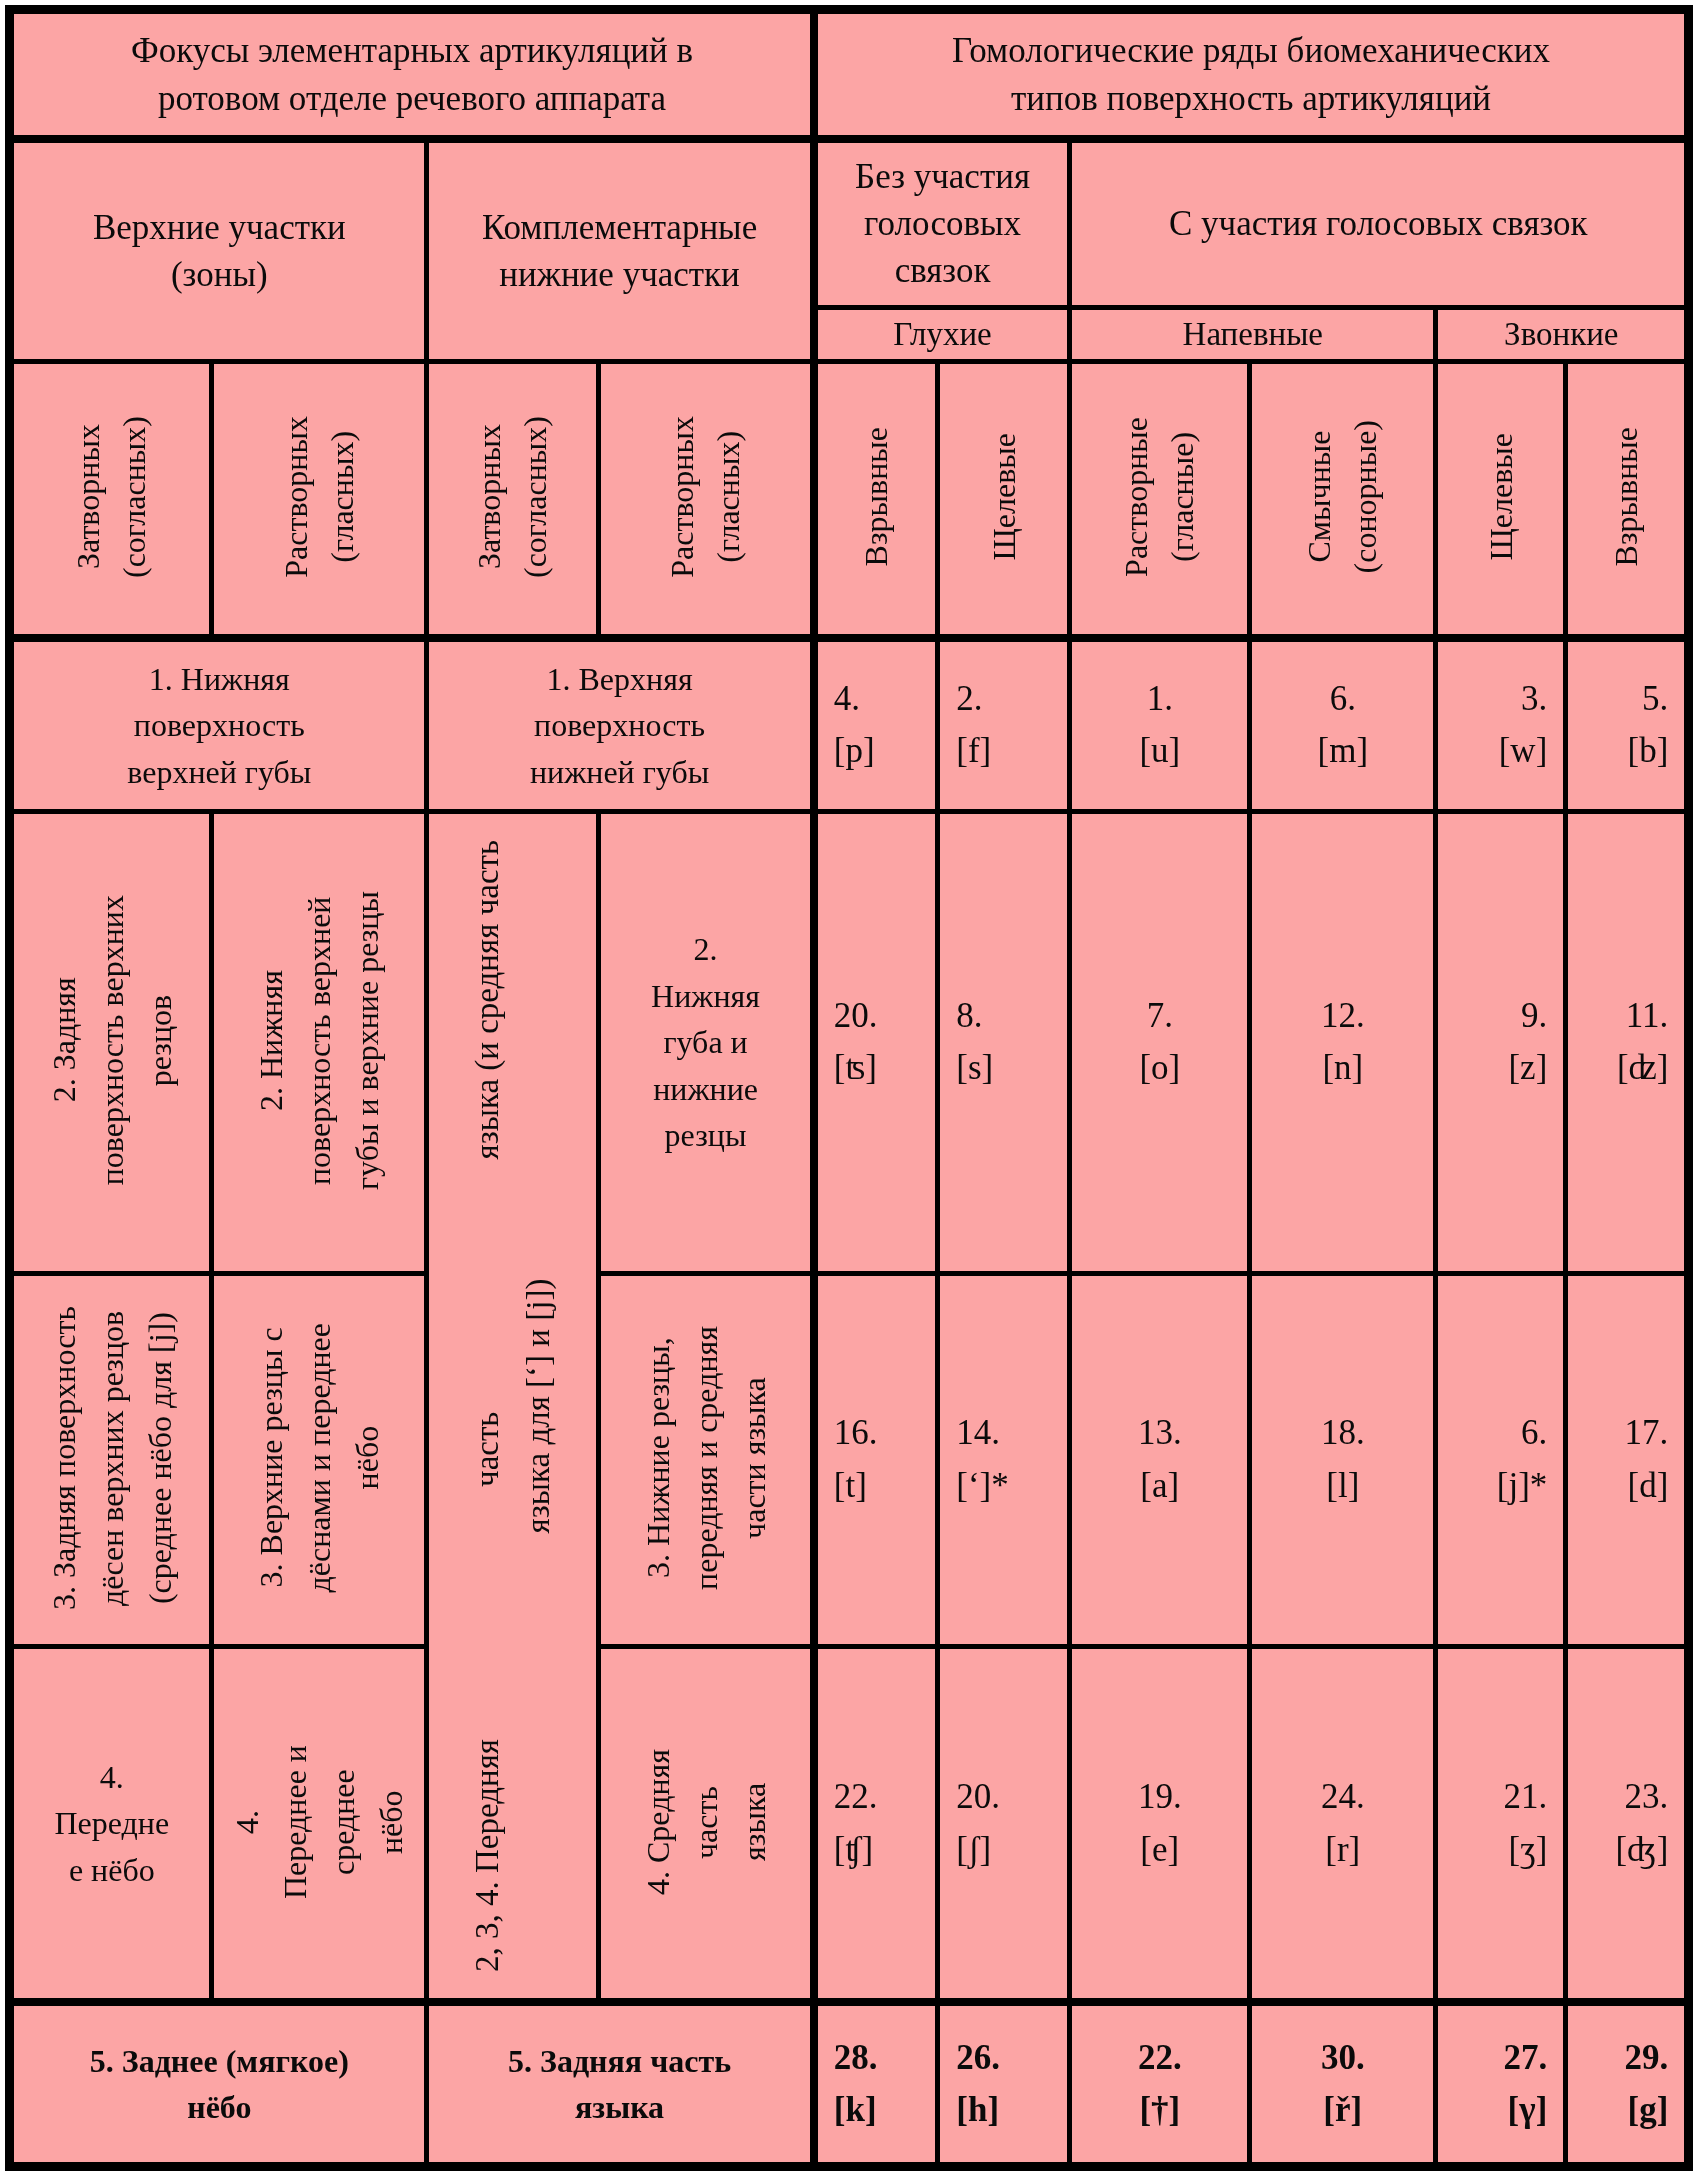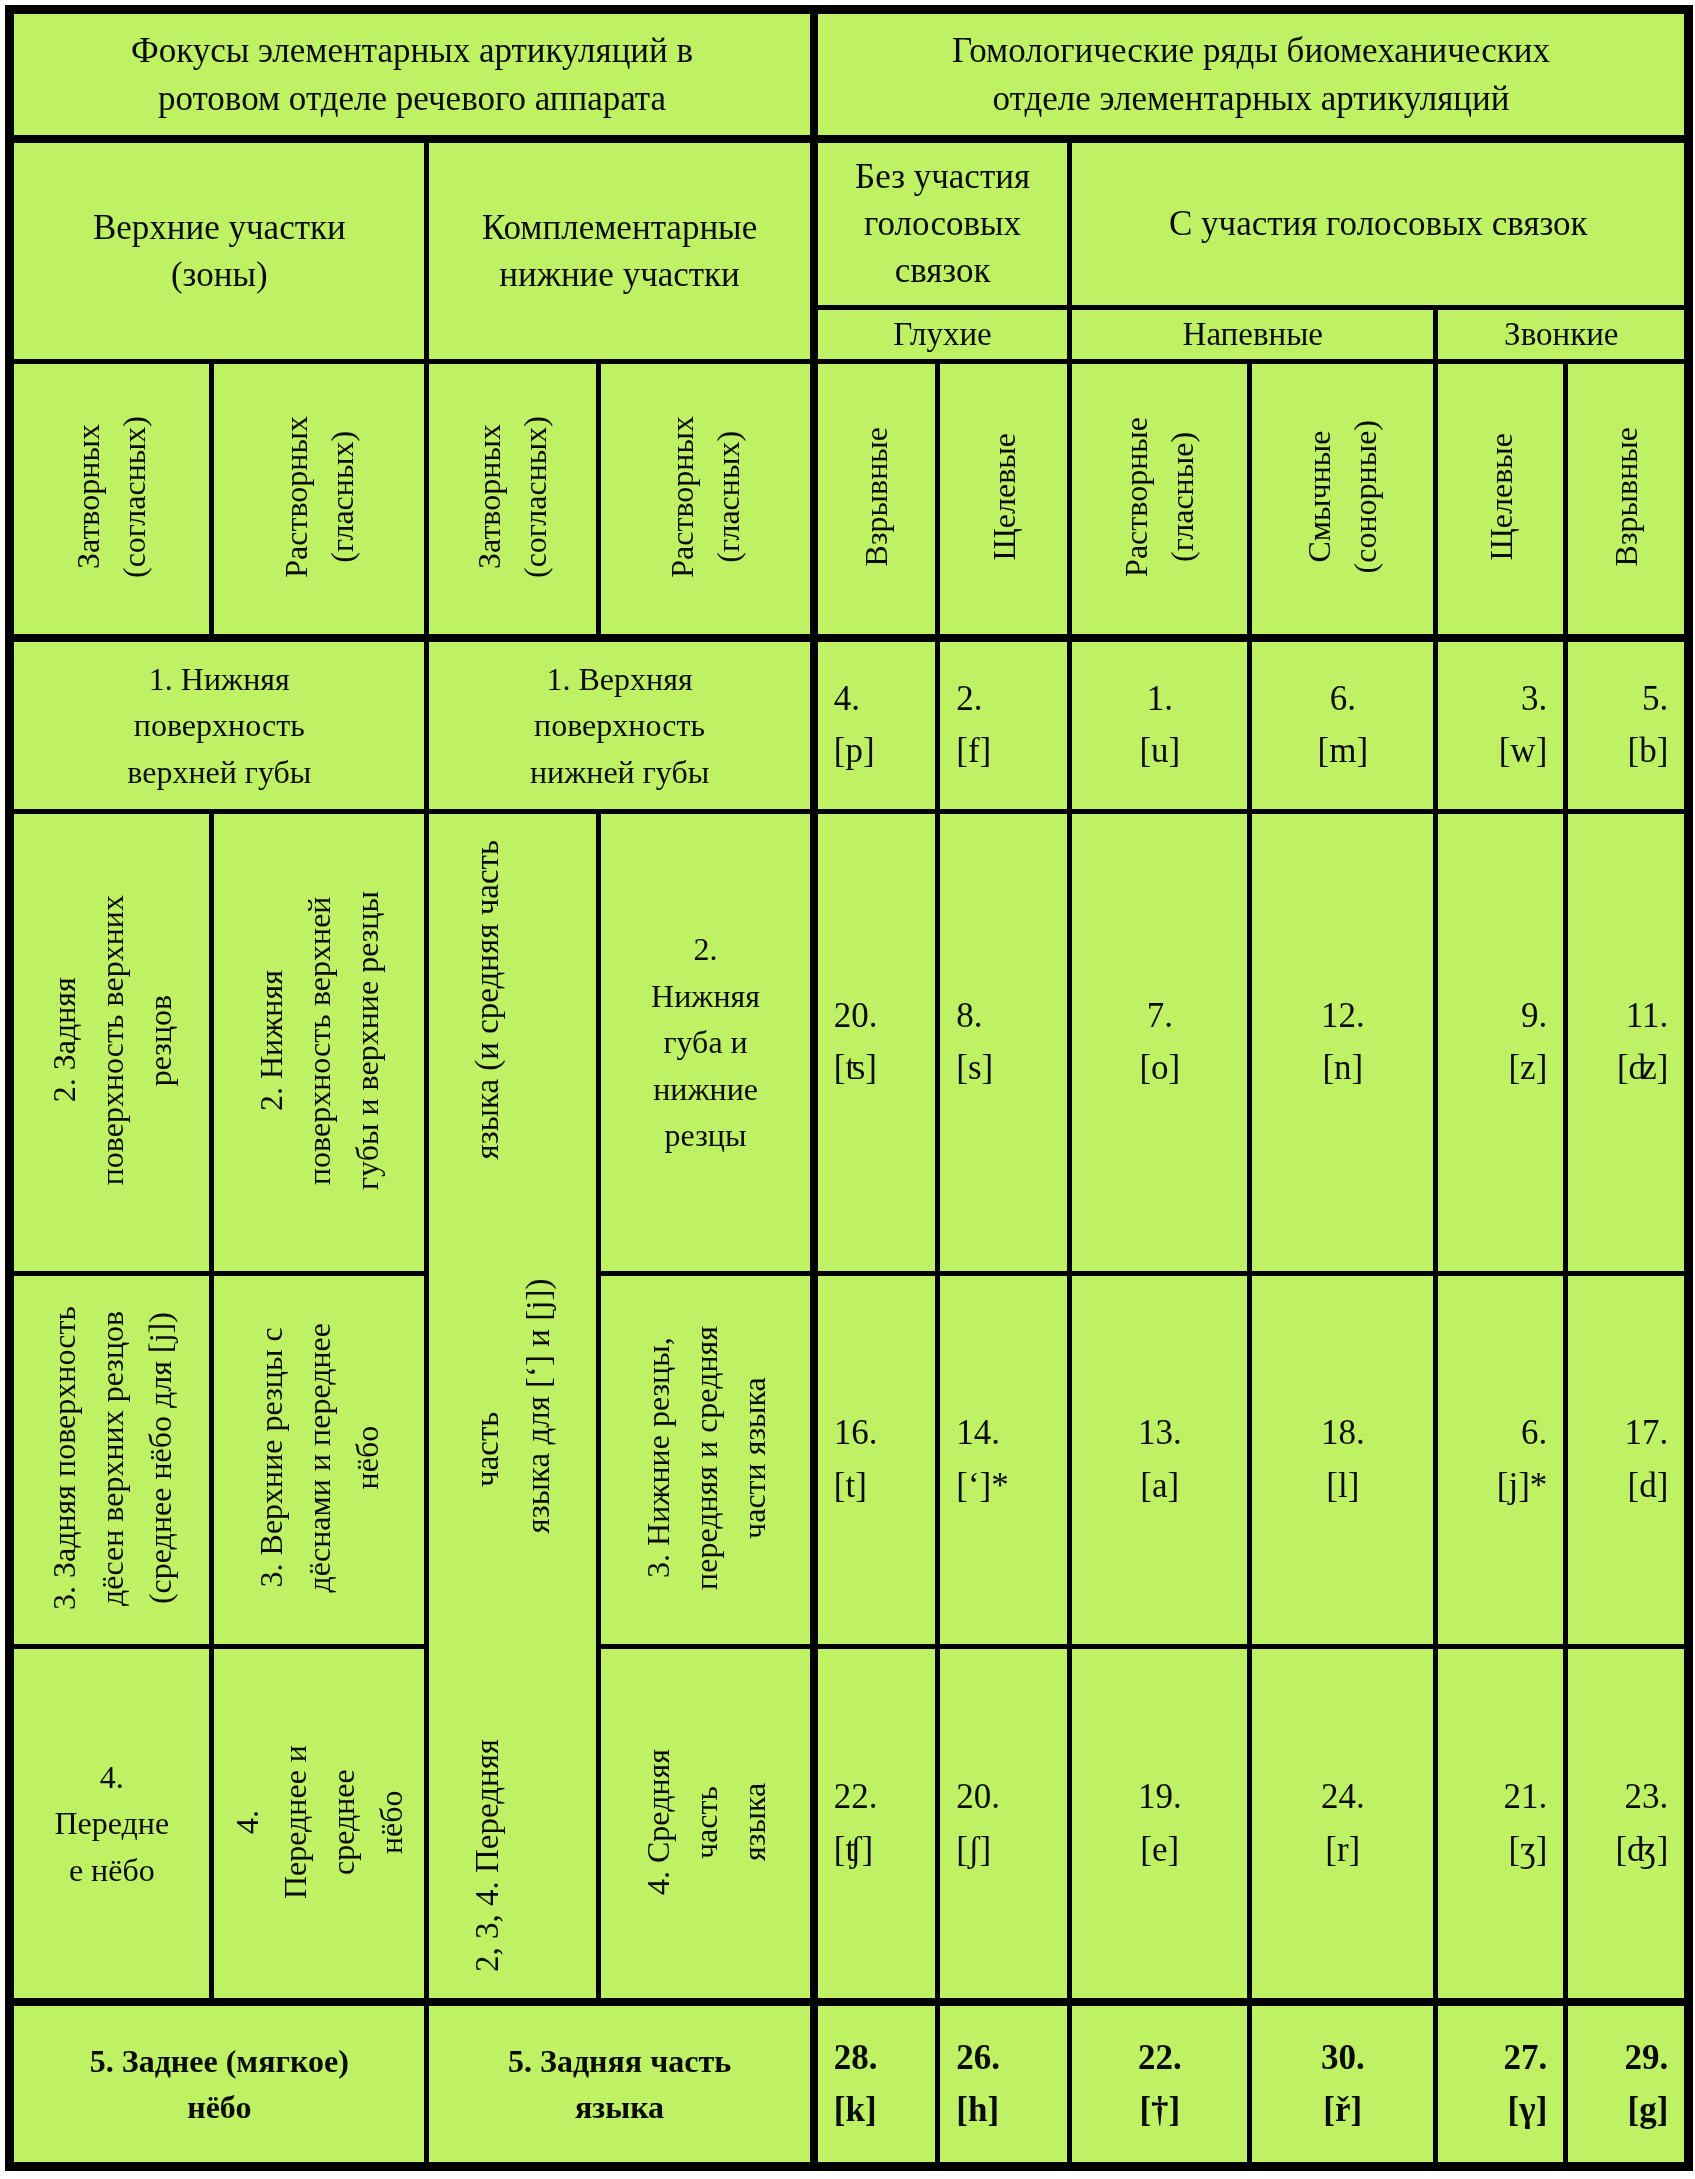--- a/index.html
+++ b/index.html
@@ -1,19 +1,19 @@
 <!DOCTYPE html>
 <html style="font-size:14px"><head>
 <meta charset="utf-8">
 <style>
   html,body { margin:0; padding:0; background:#ffffff; }
   body { width:1696px; height:2180px; box-sizing:border-box; padding:5.3px;
          font-family:"Liberation Serif","DejaVu Serif","DejaVu Sans",serif; color:#0b0b0b; }
   table { border-collapse:collapse; table-layout:fixed; width:1684px; height:2166px;
-          background:#bef264; }
+          background:#fca5a5; }
   td { border:5.3px solid #000; vertical-align:middle; text-align:center;
        white-space:pre-line; overflow:hidden; padding:0; }
   table { border:9.7px solid #000; }
   
   tr.rA  { height:128px; }
   tr.rB  { height:167px; }
   tr.rC  { height:54px;  }
   tr.rD  { height:274px; }
   tr.r1  { height:172px; }
   tr.r2  { height:458px; }
@@ -59,21 +59,21 @@
       <col style="width:186px">
     <col style="width:130px">
       <col style="width:123px">
   </colgroup>
 
   <tbody>
       <tr class="rA">
     <td colspan="4" class="title">Фокусы элементарных артикуляций в
 ротовом отделе речевого аппарата</td>
     <td colspan="6" class="title dv">Гомологические ряды биомеханических
-отделе элементарных артикуляций</td>
+типов поверхность артикуляций</td>
   </tr>
 
   <tr class="rB">
     <td colspan="2" rowspan="2" class="ghead hb">Верхние участки
 (зоны)</td>
     <td colspan="2" rowspan="2" class="ghead hb">Комплементарные
 нижние участки</td>
     <td colspan="2" class="ghead hb dv">Без участия
 голосовых
 связок</td>

